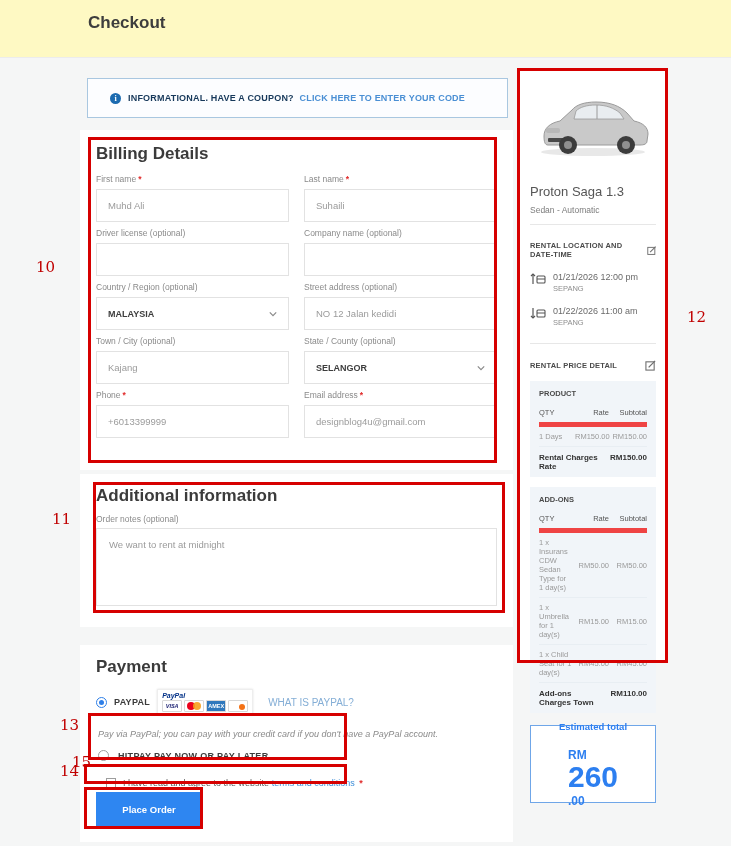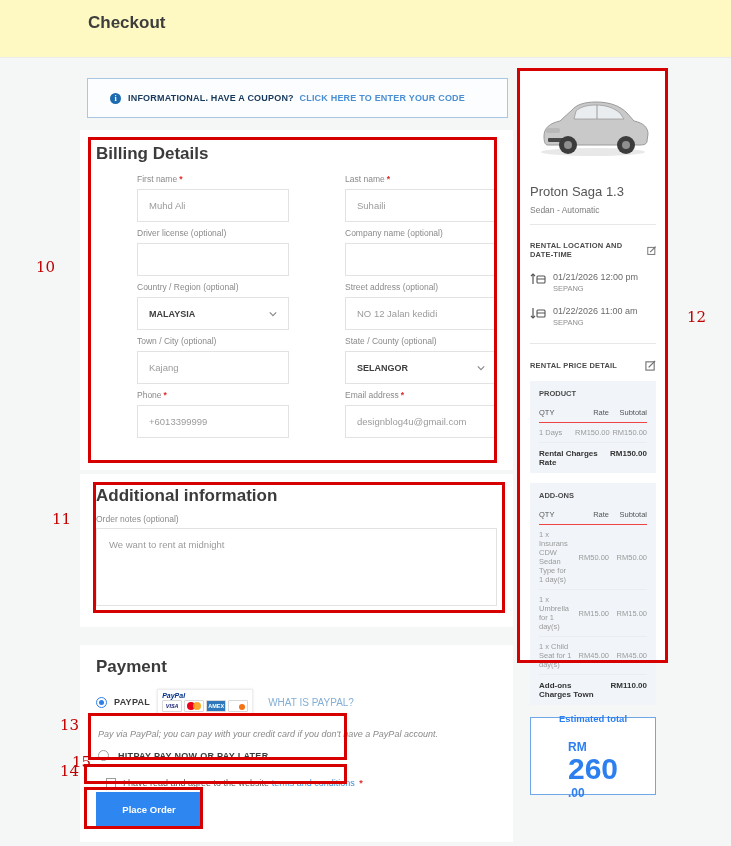--- a/index.html
+++ b/index.html
@@ -20,21 +20,21 @@
   .panel { position:absolute; background:#fff; }
   .panel-billing { left:80px; top:130px; width:433px; height:340px; padding:14px 16px; }
   .panel-additional { left:80px; top:474px; width:433px; height:153px; padding:12px 16px; }
   .panel-payment { left:80px; top:645px; width:433px; height:197px; padding:12px 16px; }
   .panel-sidebar { left:518px; top:68px; width:150px; height:595px; padding:20px 12px; }
 
   .h2 { font-size:17px; font-weight:bold; color:#3b3b3b; }
 
   
   .form-grid { display:grid; grid-template-columns:1fr 1fr; column-gap:15px; margin-top:10px; }
-  .field { height:54px;margin-left:41px; }
+  .field { height:54px; }
   .field-label { font-size:8.5px; color:#8a8a8a; margin-bottom:5px; }
   .req { color:#e02b2b; font-weight:bold; margin-left:2px; }
   .tinput { width:100%; height:33px; border:1px solid #e2e2e2; background:#fff; font-size:9.5px; color:#9b9b9b; padding:0 11px; outline:none; font-family:"Liberation Sans", sans-serif; }
   .tselect { width:100%; height:33px; border:1px solid #e2e2e2; background:#fff; font-size:9px; font-weight:bold; color:#3d3d3d; padding:0 11px; display:flex; align-items:center; justify-content:space-between; cursor:pointer; }
   .chevron { width:8px; height:8px; flex:0 0 auto; }
   .chevron polyline { fill:none; stroke:#8a8a8a; stroke-width:1.5; }
 
   .order-notes { width:401px; height:78px; border:1px solid #e2e2e2; font-size:9.5px; color:#9b9b9b; padding:10px 12px; resize:none; outline:none; margin-top:4px; font-family:"Liberation Sans", sans-serif; }
   .notes-label { font-size:8.5px; color:#8a8a8a; margin-top:8px; }
 
@@ -75,21 +75,21 @@
   .edit-icon rect { fill:none; stroke:#6f6f6f; stroke-width:1.2; }
   .edit-icon line { stroke:#6f6f6f; stroke-width:1.4; }
   .loc-row { display:flex; gap:7px; margin-top:13px; align-items:flex-start; }
   .loc-icon { flex:0 0 auto; width:16px; height:15px; }
   .loc-dt { font-size:9px; color:#6a6a6a; }
   .loc-place { font-size:7.5px; color:#8e8e8e; margin-top:2px; }
   .side-divider { border-bottom:1px solid #e7e7e7; margin-top:16px; }
   .price-table { background:#f1f5f9; padding:8px 9px 6px; margin-top:10px; }
   .pt-title { font-size:7.5px; font-weight:bold; color:#4a4a4a; padding-bottom:6px; }
   .pt-head, .pt-row, .pt-total { display:flex; font-size:7.5px; }
-  .pt-head { color:#555; border-bottom:1px solid #ef4444; padding:4px 0 5px; }
+  .pt-head { color:#555; border-bottom:5px solid #ef4444; padding:4px 0 5px; }
   .pt-row { color:#9a9a9a; padding:5px 0; border-bottom:1px solid #e8eef3; align-items:center; }
   .pt-qty { flex:1; padding-right:3px; }
   .pt-rate { width:34px; text-align:right; flex:0 0 auto; }
   .pt-sub { width:38px; text-align:right; flex:0 0 auto; }
   .pt-total { font-weight:bold; color:#333; padding-top:6px; }
   .pt-total .pt-qty { font-size:8px; }
   .pt-total .pt-sub { font-size:8px; width:44px; }
   .est-box { border:1px solid #6fa6e8; margin-top:12px; height:78px; display:flex; flex-direction:column; align-items:center; justify-content:center; background:#fff; }
   .est-label { font-size:9.5px; font-weight:bold; color:#2d7ff0; }
   .est-amount { color:#2d7ff0; margin-top:4px; display:flex; align-items:flex-start;flex-direction:column; }

